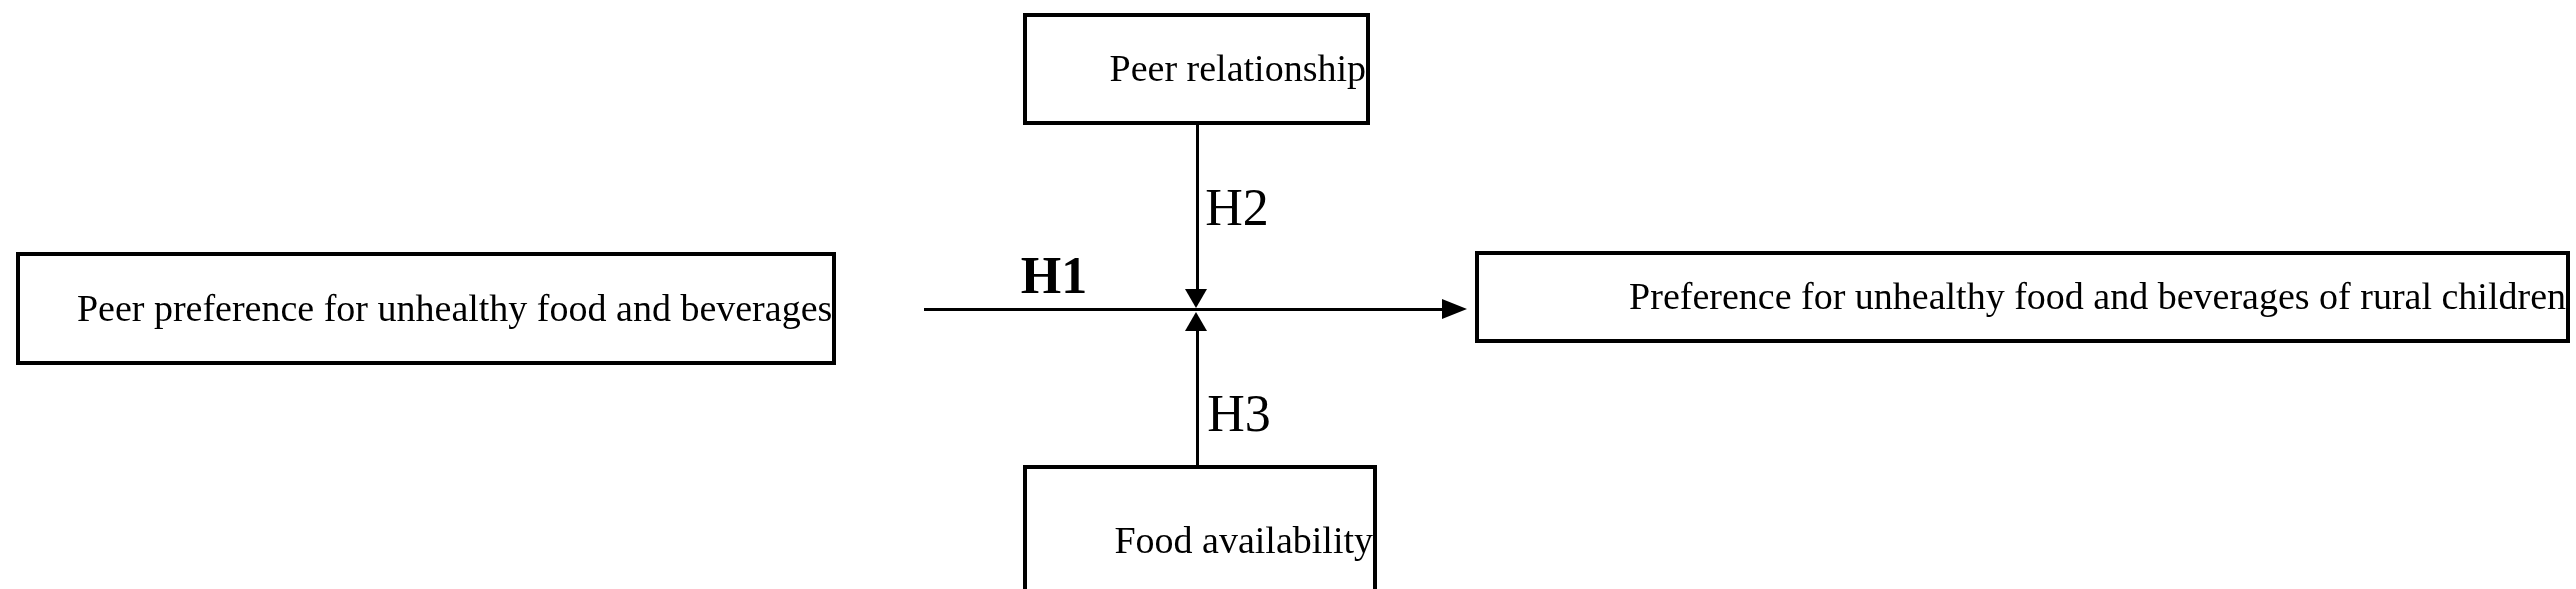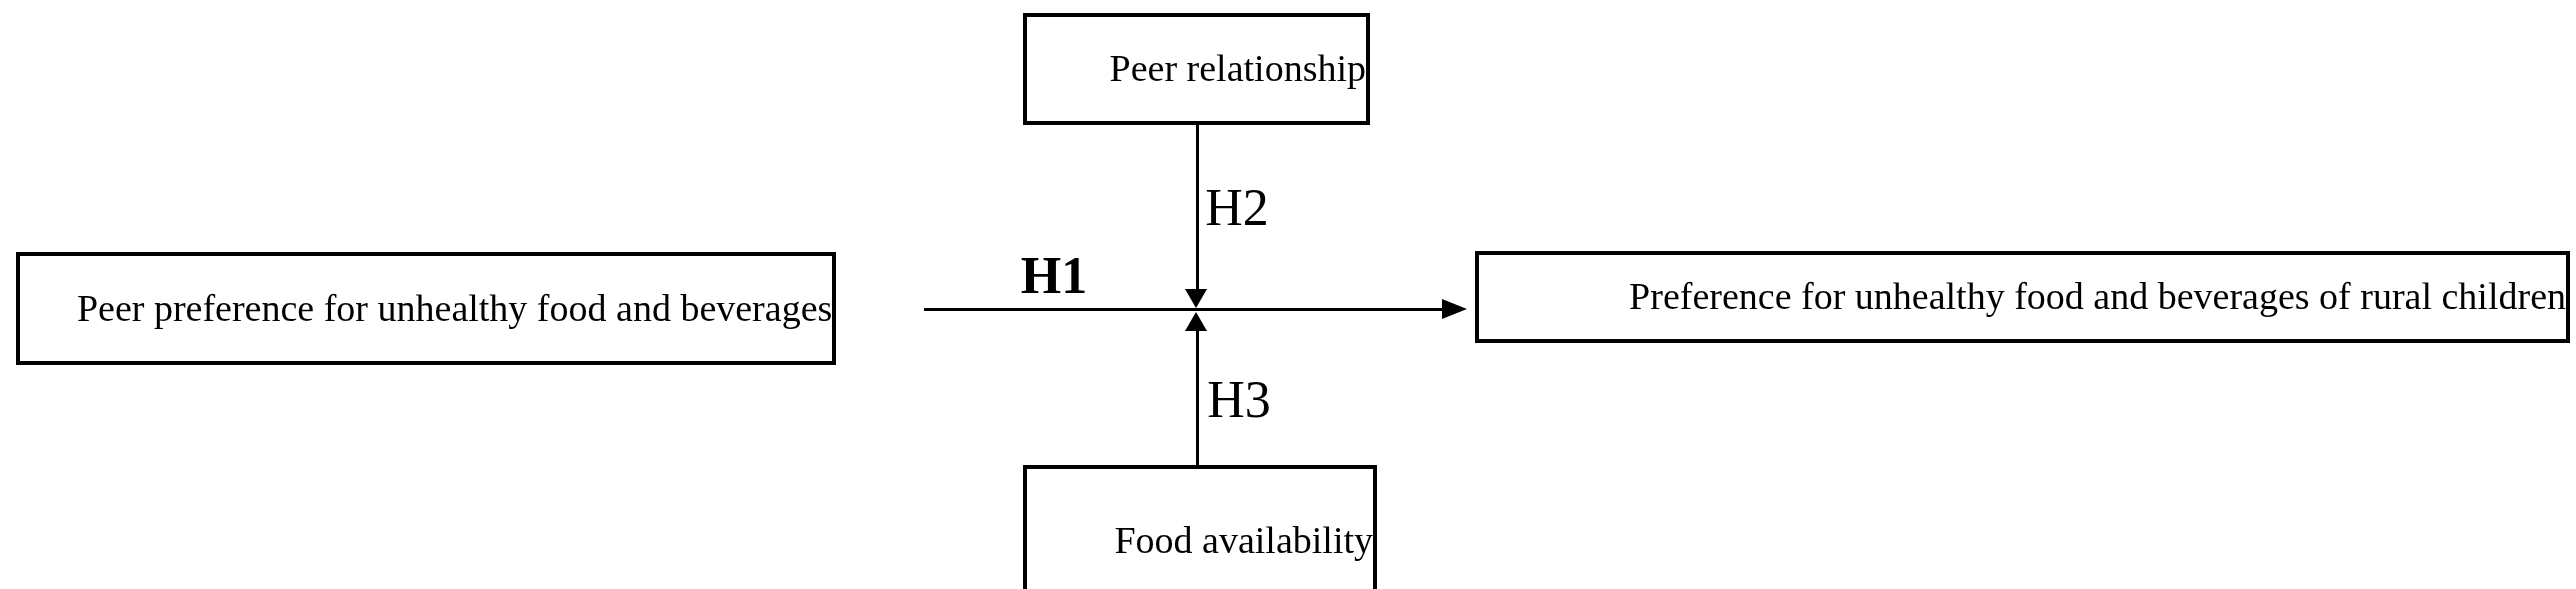--- a/index.html
+++ b/index.html
@@ -68,21 +68,21 @@
   }
 
   .path-label {
     position: absolute;
     transform: translate(-50%, -50%);
     font-size: 52px;
     white-space: nowrap;
   }
   .label-h1 { left: 1054px; top: 275px; font-weight: bold; }
   .label-h2 { left: 1237px; top: 207px; }
-  .label-h3 { left: 1239px; top: 399px; }
+  .label-h3 { left: 1239px; top: 413px; }
 </style>
 </head>
 <body>
 
 <div class="canvas">
 
   <div class="node node-top">
     <span>Peer relationship</span>
   </div>
 

